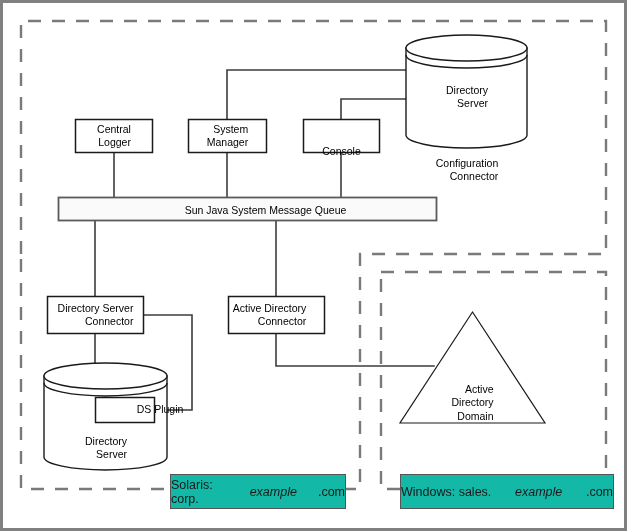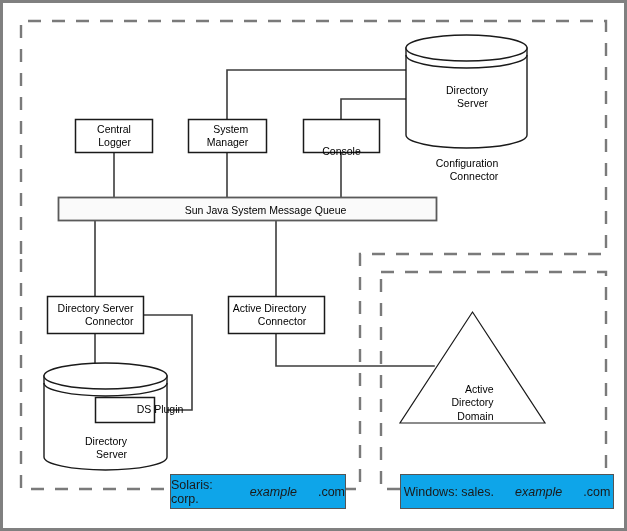--- a/index.html
+++ b/index.html
@@ -39,22 +39,22 @@
     align-items: center;
     justify-content: center;
   }
   .zone-tag {
     position: absolute;
     font-family: "Liberation Sans", sans-serif;
     font-size: 12.5px;
     color: #1a1a1a;
     display: flex;
     align-items: center;
-    justify-content: center;
-    background: #0ea5e9;
+    justify-content: space-between;
+    background: #14b8a6;
     border: 1px solid #555555;
     box-sizing: border-box;
     gap: 21px;
   }
   .zone-tag em {
   }
   .mqbar-label {
     position: absolute;
     font-size: 10.5px;
     display: flex;

